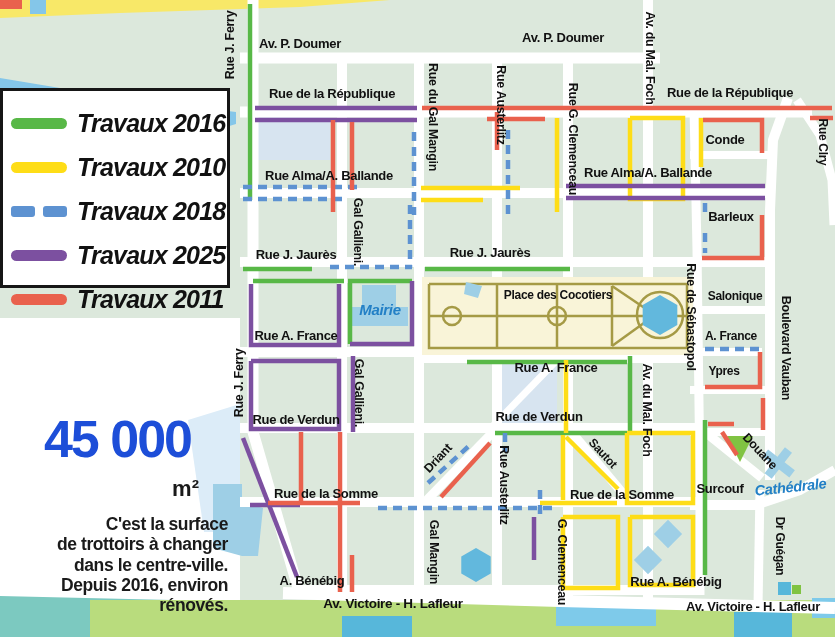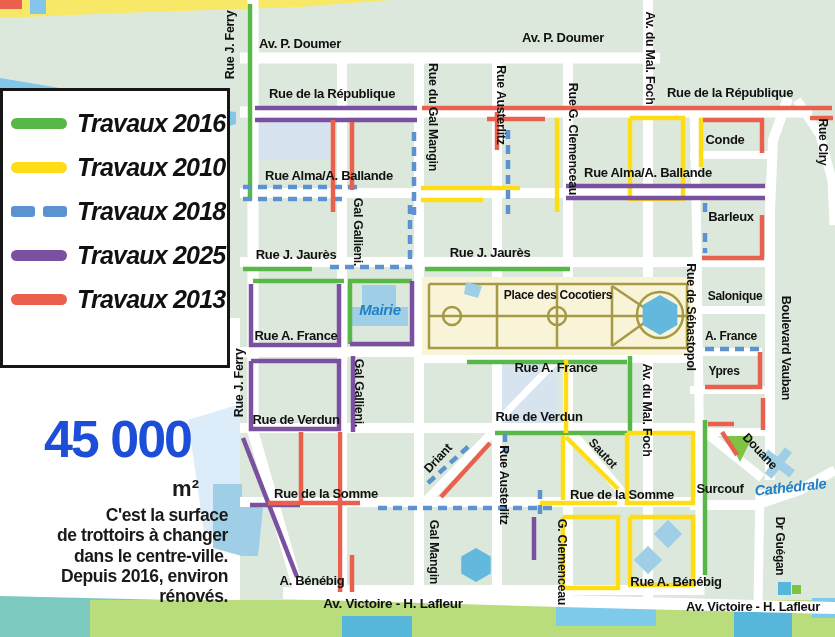--- a/index.html
+++ b/index.html
@@ -1,34 +1,34 @@
 <!DOCTYPE html>
 <html><head>
 <meta charset="utf-8">
 <style>
   html,body{margin:0;padding:0;background:#fff;}
   #stage{position:relative;width:835px;height:637px;overflow:hidden;font-family:"Liberation Sans",sans-serif;}
   #map{position:absolute;left:0;top:0;}
   .lbl{font-family:"Liberation Sans",sans-serif;font-weight:bold;letter-spacing:-0.3px;}
   
-  #legend{position:absolute;left:0;top:88px;width:230px;height:280px;background:#fff;
+  #legend{position:absolute;left:0;top:88px;width:230px;height:200px;background:#fff;
           border:3px solid #161616;box-sizing:border-box;padding-top:10px;}
   .legend-row{display:flex;align-items:center;height:44px;padding-left:8px;}
   .swatch{width:56px;display:flex;gap:8px;align-items:center;flex:0 0 56px;}
   .swatch .bar{height:11px;border-radius:6px;flex:1;}
   .swatch .dash{height:11px;border-radius:3px;width:24px;flex:0 0 24px;}
   .legend-label{font-style:italic;font-weight:bold;font-size:25px;color:#111;
                 margin-left:10px;letter-spacing:-0.8px;white-space:nowrap;}
   
   #stats{position:absolute;left:0;top:413px;width:233px;text-align:right;color:#1a1a1a;}
   #big-number{font-size:52px;font-weight:bold;color:#1d4ed8;letter-spacing:-2px;
               line-height:1;padding-right:42px;}
   #big-unit{font-size:22px;font-weight:bold;padding-right:34px;margin-top:11px;}
   #stats-desc{font-size:17.5px;font-weight:bold;line-height:1.16;padding-right:5px;
-              margin-top:3px;letter-spacing:-0.4px;}
+              margin-top:12px;letter-spacing:-0.4px;}
 </style>
 </head>
 <body>
 
 <div id="stage">
   <svg id="map" width="835" height="637" viewBox="0 0 835 637">
       <rect x="0" y="0" width="835" height="637" fill="#dce8dc"></rect>
       <polygon points="0,0 390,0 300,7 120,13 0,18" fill="#f8e868"></polygon>
       <rect x="0" y="0" width="22" height="9" fill="#e9614d"></rect>
       <rect x="30" y="0" width="16" height="14" fill="#84c6e9"></rect>
@@ -232,21 +232,21 @@
         <div class="legend-row">
           <span class="swatch">
             <span class="bar" style="background: rgb(124, 80, 160);"></span>
           </span>
           <span class="legend-label">Travaux 2025</span>
         </div>
         <div class="legend-row">
           <span class="swatch">
             <span class="bar" style="background: rgb(233, 97, 77);"></span>
           </span>
-          <span class="legend-label">Travaux 2013</span>
+          <span class="legend-label">Travaux 2011</span>
         </div>
       </div>
   </div>
 
   <div id="stats">
     <div id="big-number">45 000</div>
     <div id="big-unit">m²</div>
     <div id="stats-desc">
         <div>C'est la surface</div>
         <div>de trottoirs à changer</div>

